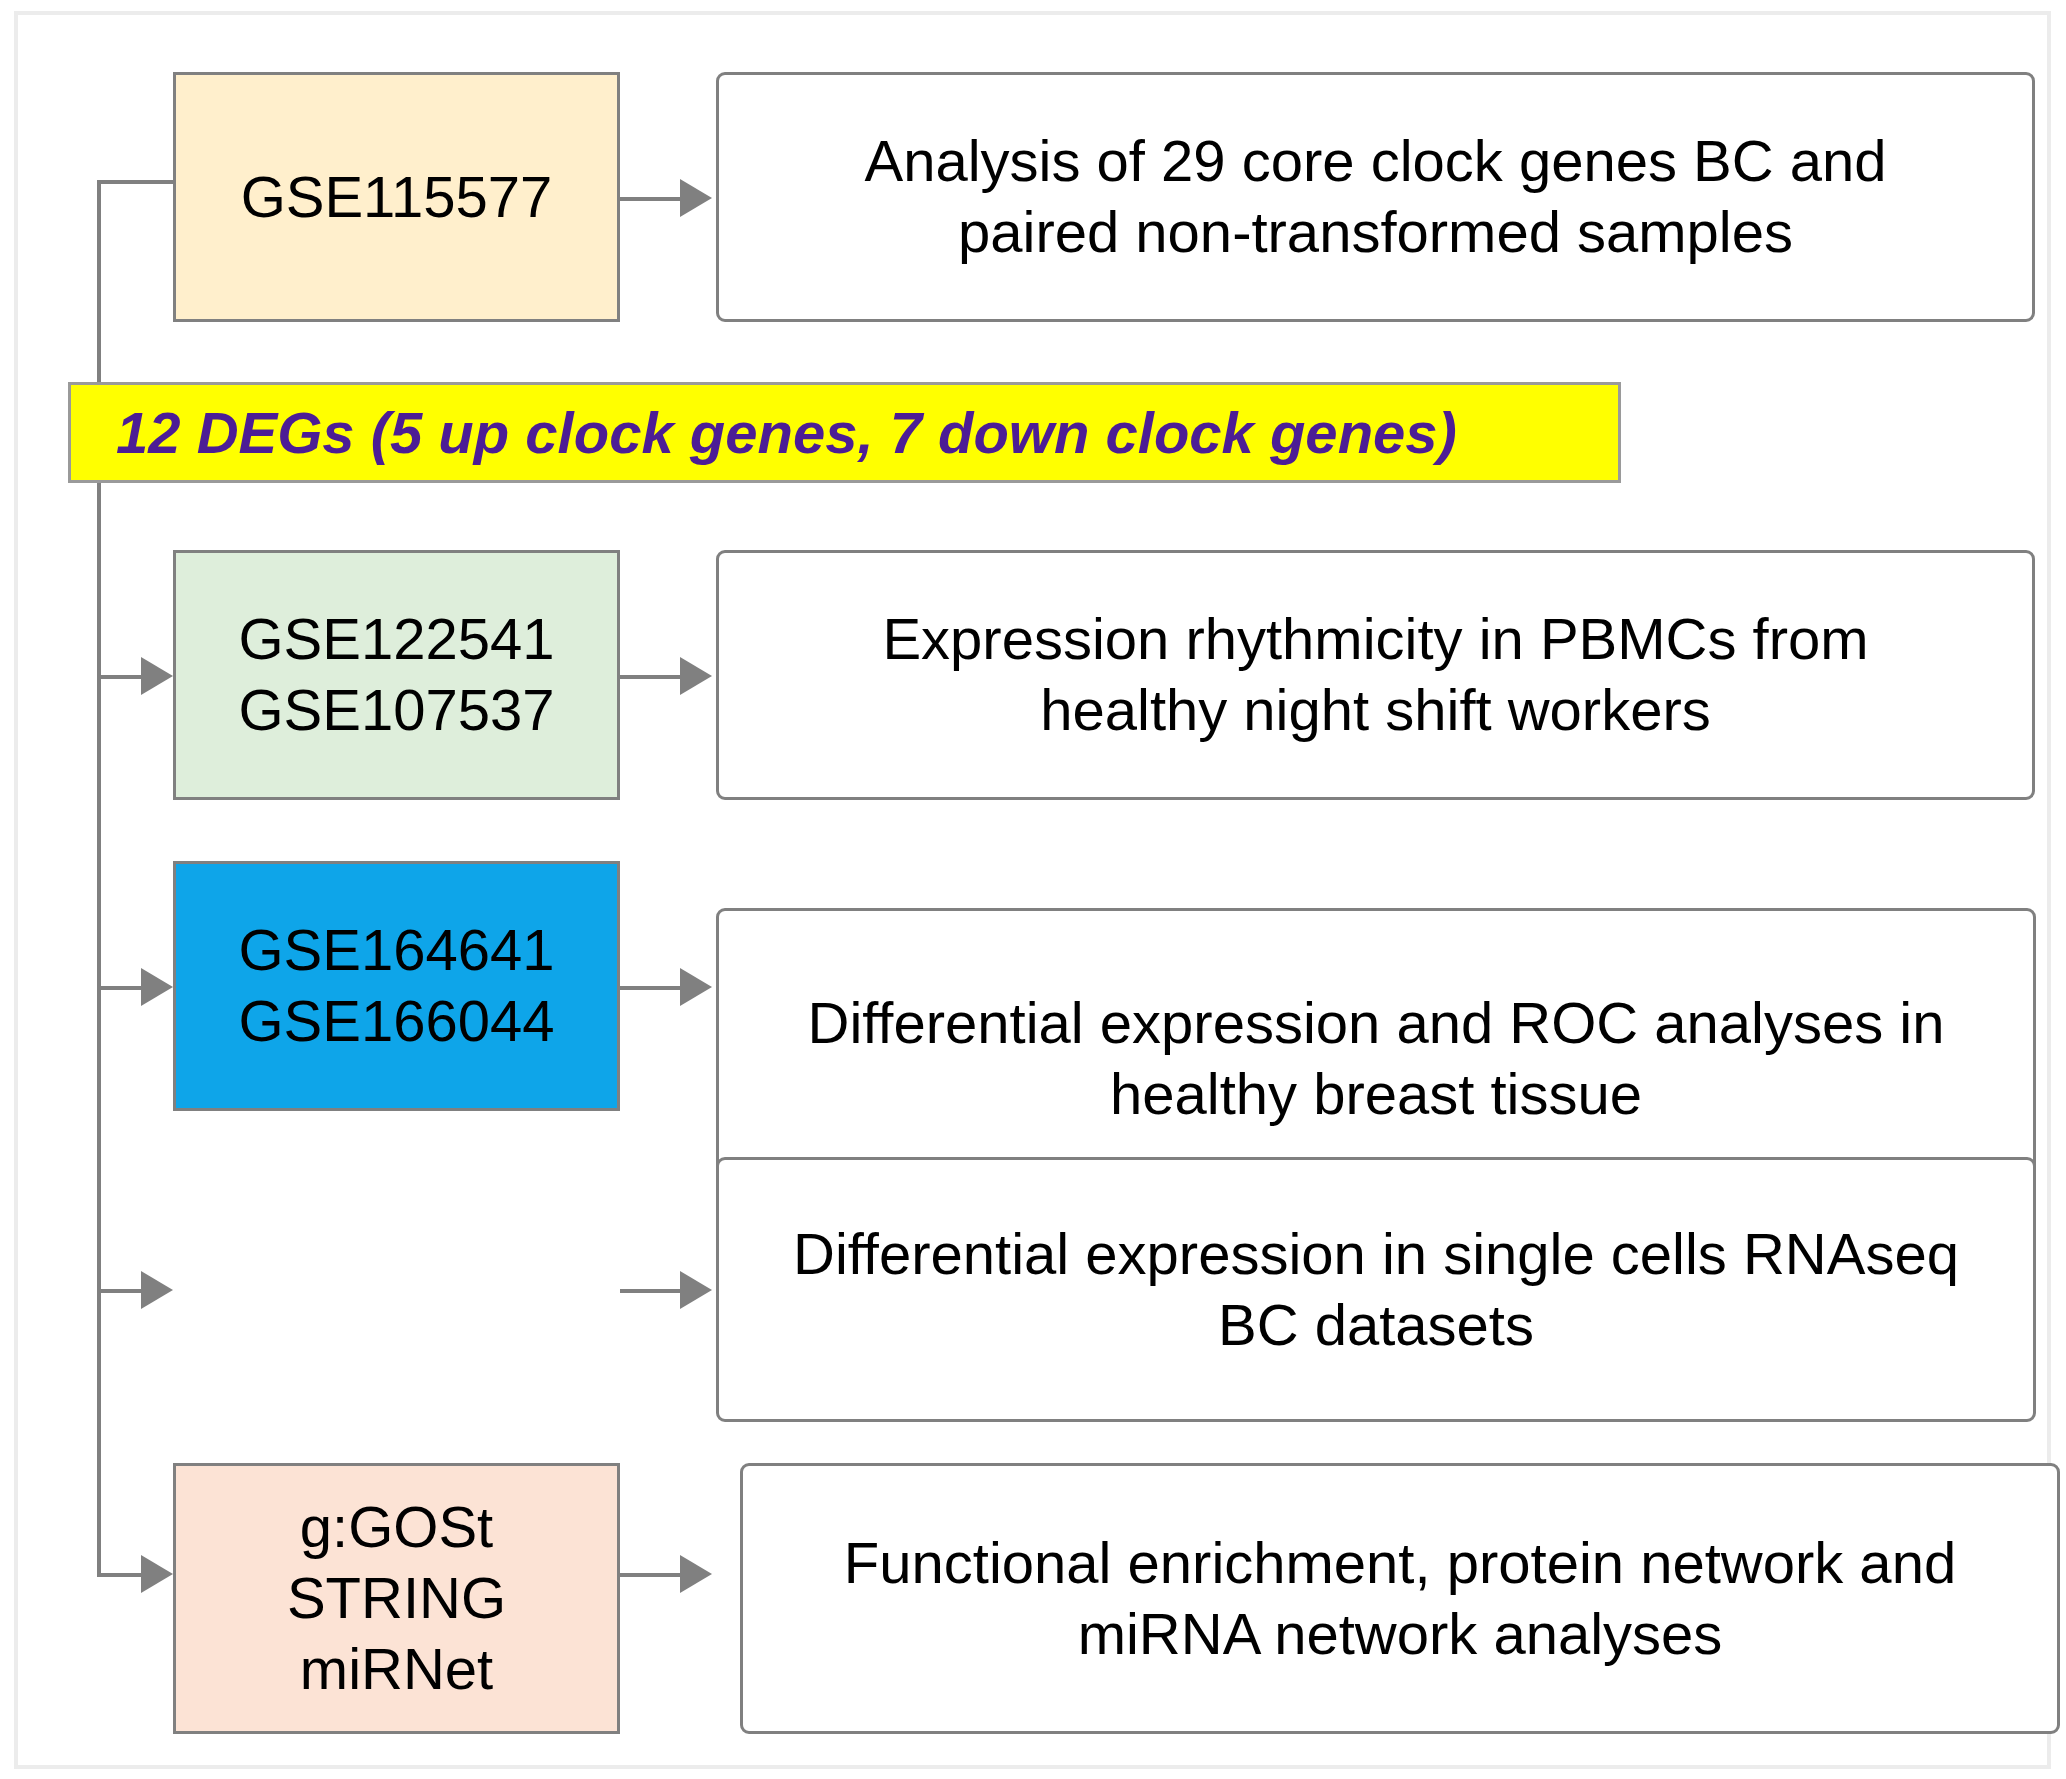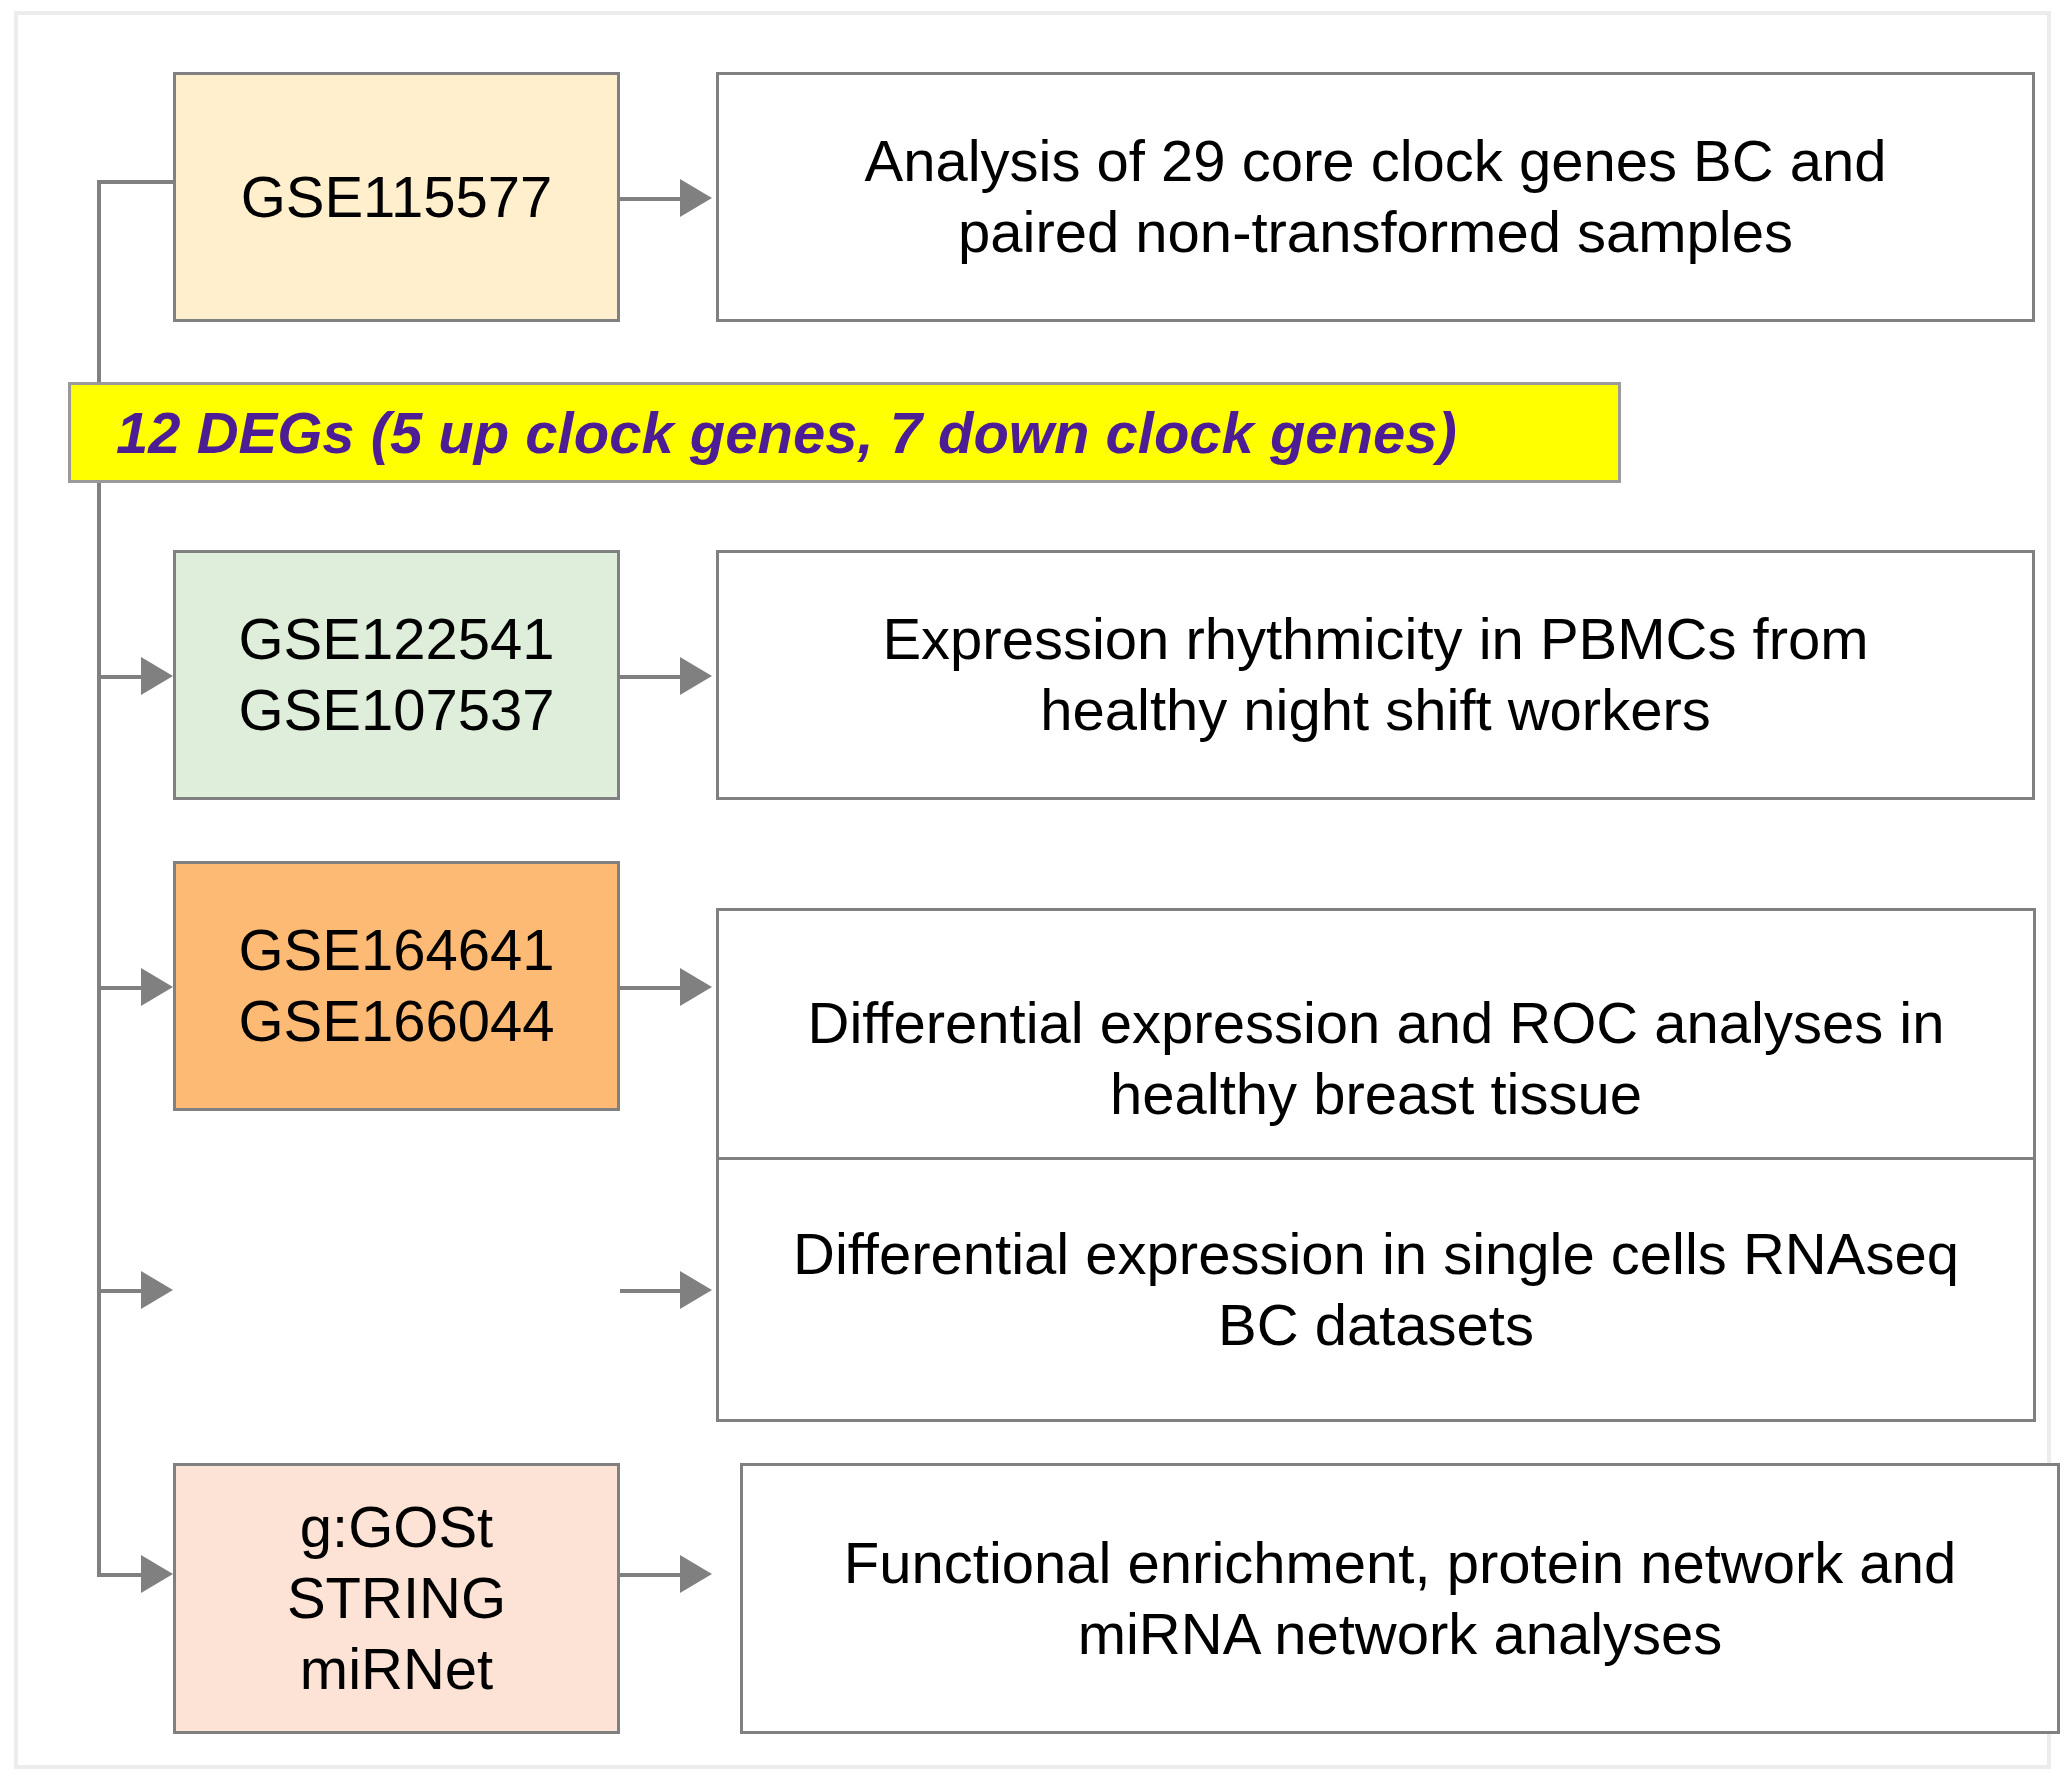--- a/index.html
+++ b/index.html
@@ -15,21 +15,21 @@
 
   .node{
     position:absolute;box-sizing:border-box;
     border:3.8px solid #808080;
     display:flex;align-items:center;justify-content:center;
     text-align:center;color:#000;
     font-size:56px;line-height:1.22;
     white-space:pre-line;
   }
   .node.src{font-size:58px;}
-  .node.desc{background:#ffffff;font-size:58px;}
+  .node.desc{background:#ffffff;font-size:58px;border-radius:9px;}
 
   .banner{
     position:absolute;box-sizing:border-box;
     border:3.8px solid #9a9a9a;background:#ffff00;
     display:flex;align-items:center;justify-content:flex-start;
     padding-left:45px;
     font-style:italic;font-weight:bold;font-size:58px;color:#4c1d95;
   }
   .hline{position:absolute;background:#808080;height:3.8px;}
   .vline{position:absolute;background:#808080;width:3.8px;}
@@ -82,21 +82,21 @@
   <div class="node desc" style="left:716px;top:72px;width:1319px;height:250px;">Analysis of 29 core clock genes BC and
 paired non-transformed samples</div>
 
   <div class="banner" style="left:68px;top:382px;width:1553px;height:101px;">12 DEGs (5 up clock genes, 7 down clock genes)</div>
 
   <div class="node src" style="left:173px;top:550px;width:447px;height:250px;background:#deeedb;">GSE122541
 GSE107537</div>
   <div class="node desc" style="left:716px;top:550px;width:1319px;height:250px;">Expression rhythmicity in PBMCs from
 healthy night shift workers</div>
 
-  <div class="node src" style="left:173px;top:861px;width:447px;height:250px;background:#fdba74;">GSE164641
+  <div class="node src" style="left:173px;top:861px;width:447px;height:250px;background:#0ea5e9;">GSE164641
 GSE166044</div>
   <div class="node desc" style="left:716px;top:908px;width:1320px;height:302px;">Differential expression and ROC analyses in
 healthy breast tissue</div>
 
   <div class="node desc" style="left:716px;top:1157px;width:1320px;height:265px;">Differential expression in single cells RNAseq
 BC datasets</div>
 
   <div class="node src" style="left:173px;top:1463px;width:447px;height:271px;background:#fce3d5;">g:GOSt
 STRING
 miRNet</div>

